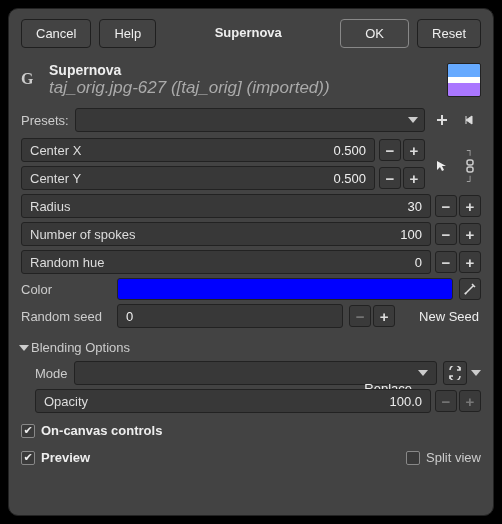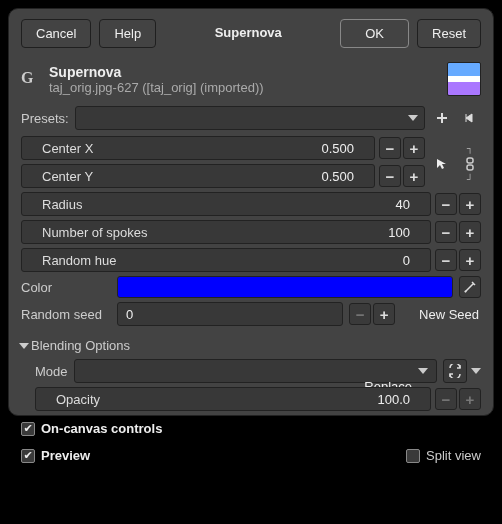--- a/index.html
+++ b/index.html
@@ -1,34 +1,34 @@
 <!DOCTYPE html>
 <html><head>
 <meta charset="utf-8">
 <style>
 * { box-sizing: border-box; margin: 0; padding: 0; font-family: "Segoe UI", Arial, sans-serif; }
 body { background: #000; width: 502px; height: 524px; overflow: hidden; }
-.window { background: #434343; border: 1px solid #222; border-radius: 10px; margin: 8px; width: 486px; height: 408px; padding: 10px 12px; color: #ddd; font-size: 13px; }
+.window { background: #434343; border: 1px solid #222; border-radius: 10px; margin: 8px; width: 486px; height: 508px; padding: 10px 12px; color: #ddd; font-size: 13px; }
 .btnbar { display: flex; gap: 8px; margin-bottom: 14px; }
 .btn { background: #434343; border: 1px solid #1f1f1f; border-radius: 4px; padding: 6px 14px; color: #eee; font-size: 13px; text-align: center; }
 .btn.title { border: none; background: transparent; font-weight: bold; flex: 1; }
 .btn.ok { border: 1px solid #888; padding: 6px 24px; }
 .header { display: flex; align-items: center; gap: 8px; margin-bottom: 10px; }
 .glogo { width: 20px; height: 20px; font-weight: bold; font-size: 16px; color: #ccc; font-family: Georgia, serif; }
 .htxt .t1 { font-weight: bold; font-size: 14px; color: #eee; }
-.htxt .t2 { font-size: 13px; color: #aaa; }
+.htxt .t2 { font-size: 17px; color: #aaa; font-style: italic; }
 .thumb { width: 34px; height: 34px; margin-left: auto; background: linear-gradient(#6af 0 40%, #fff 40% 60%, #a7f 60% 100%); border: 1px solid #222; border-radius: 2px; }
 .row { display: flex; align-items: center; gap: 6px; margin-bottom: 4px; }
 .lbl { color: #ccc; font-size: 13px; }
 .presets-select { flex: 1; height: 24px; background: #383838; border: 1px solid #222; border-radius: 3px; display: flex; align-items: center; justify-content: flex-end; padding: 0 6px; }
 .tri-down { width: 0; height: 0; border-left: 5px solid transparent; border-right: 5px solid transparent; border-top: 6px solid #ccc; }
 .icon-btn { width: 22px; height: 22px; display: flex; align-items: center; justify-content: center; color: #ddd; font-size: 14px; border-radius: 3px; }
 .params { margin-top: 6px; }
 .param-row { display: flex; align-items: center; gap: 4px; margin-bottom: 4px; }
-.field { flex: 1; height: 24px; background: #383838; border: 1px solid #222; border-radius: 3px; display: flex; align-items: center; padding: 0 20px; }
+.field { flex: 1; height: 24px; background: #383838; border: 1px solid #222; border-radius: 3px; display: flex; align-items: center; padding: 0 8px; }
 .field .fl { color: #ddd; }
 .field .fv { margin-left: auto; color: #eee; }
 .stepper { display: flex; gap: 2px; }
 .step { width: 22px; height: 22px; background: #3b3b3b; border: 1px solid #222; border-radius: 3px; display: flex; align-items: center; justify-content: center; color: #ddd; font-size: 15px; font-weight: bold; }
 .step.dim { color: #777; background: #3a3a3a; }
 .sidecol { width: 22px; display: flex; flex-direction: column; align-items: center; justify-content: center; gap: 4px; margin-left: 2px; }
 .cursor-ic { font-size: 14px; color: #eee; }
 .mini { font-size: 9px; color: #bbb; text-align: center; line-height: 1; }
 .color-row { display: flex; align-items: center; gap: 6px; margin: 4px 0; }
 .swatch { flex: 1; height: 22px; background: #0000ff; border: 1px solid #222; border-radius: 3px; }
@@ -129,21 +129,21 @@
               <rect x="3" y="8" width="6" height="5" rx="2" fill="none" stroke="#ccc" stroke-width="1.5"></rect>
             </svg>
         </div>
         <div class="mini">┘</div>
       </div>
     </div>
 
     <div class="param-row">
       <div class="field">
         <span class="fl">Radius</span>
-        <span class="fv">40</span>
+        <span class="fv">30</span>
       </div>
       <div class="stepper">
         <div class="step">−</div>
         <div class="step">+</div>
       </div>
     </div>
 
     <div class="param-row">
       <div class="field">
         <span class="fl">Number of spokes</span>

